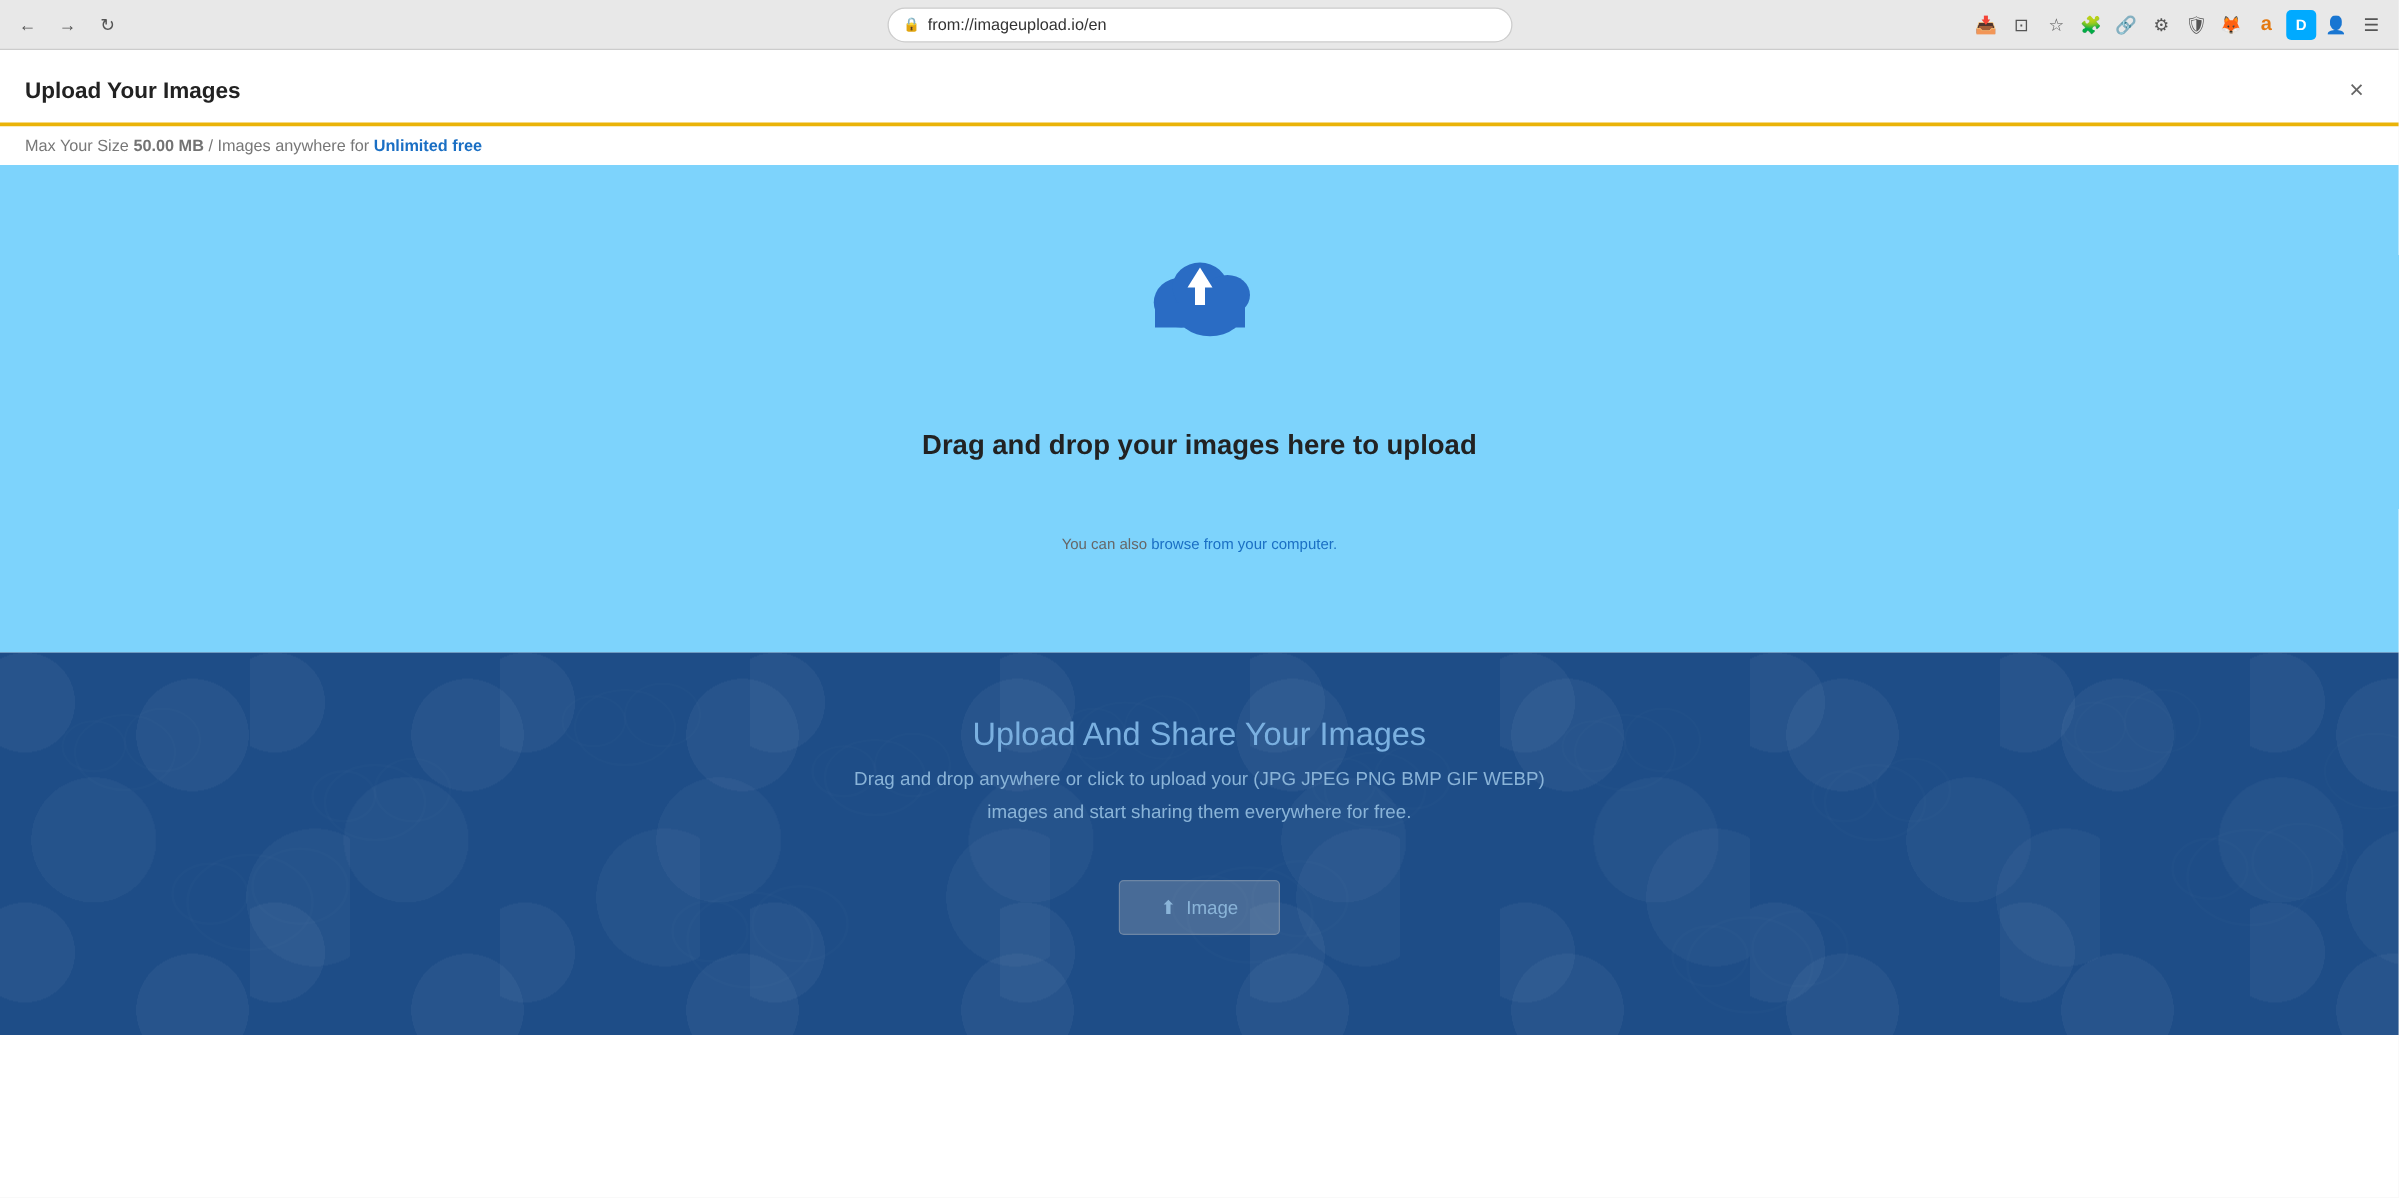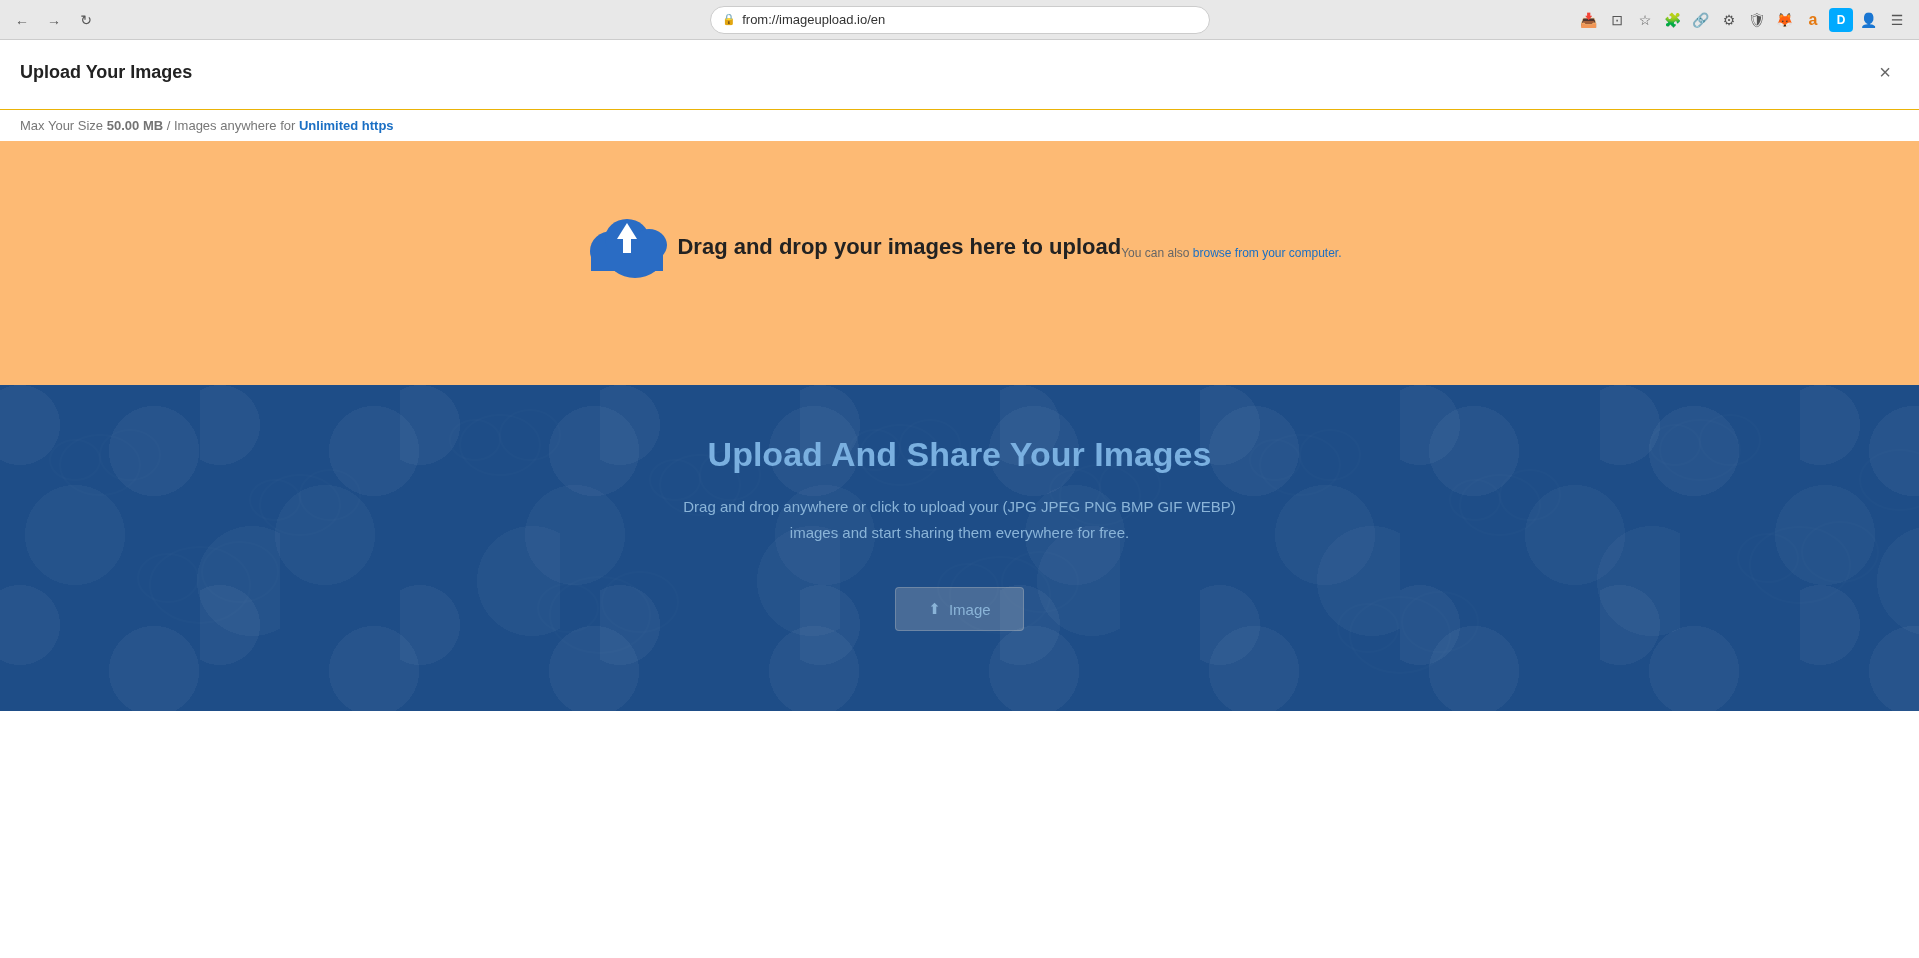--- a/index.html
+++ b/index.html
@@ -90,22 +90,22 @@
       background: white;
       min-height: 918px;
       position: relative;
     }
 
     
     .modal-header {
       display: flex;
       align-items: center;
       justify-content: space-between;
-      padding: 18px 20px 23px 20px;
-      border-bottom: 1px solid #eab308;
+      padding: 18px 20px 12px 20px;
+      border-bottom: 3px solid #eab308;
     }
 
     .modal-title {
       font-size: 18px;
       font-weight: 600;
       color: #222;
     }
 
     .close-btn {
       background: transparent;
@@ -130,24 +130,26 @@
     }
 
     .info-bar .blue-text {
       color: #1a6fc4;
       font-weight: bold;
     }
 
     
     .upload-zone {
       display: flex;
+      flex-direction: column;
       align-items: center;
       justify-content: center;
       padding: 60px 20px 80px 20px;
-      background: #fdba74;
+      background: #7dd3fc;
+      gap: 47px;
     }
 
     .cloud-upload-icon {
       width: 100px;
       height: 80px;
       margin-bottom: 24px;
     }
 
     .cloud-upload-icon svg {
       width: 100%;
@@ -197,24 +199,24 @@
 
     
     .blue-section-pattern {
       position: absolute;
       inset: 0;
       opacity: 0.08;
       pointer-events: none;
     }
 
     .blue-section-title {
-      font-size: 34px;
-      font-weight: 700;
+      font-size: 26px;
+      font-weight: 400;
       color: #7ab0e0;
-      margin-bottom: 20px;
+      margin-bottom: 8px;
       position: relative;
       z-index: 1;
       text-align: center;
     }
 
     .blue-section-desc {
       font-size: 15px;
       color: #8ab4d8;
       text-align: center;
       max-width: 600px;
@@ -278,21 +280,21 @@
 
   <div class="modal-header">
     <h1 class="modal-title">Upload Your Images</h1>
     <button class="close-btn">×</button>
   </div>
 
   <div class="info-bar">
     <span>Max Your Size</span>
     <span class="highlight">50.00 MB</span>
     <span> / Images anywhere for </span>
-    <span class="blue-text">Unlimited https</span>
+    <span class="blue-text">Unlimited free</span>
   </div>
 
   <div class="upload-zone">
     <div class="cloud-upload-icon">
       <svg viewBox="0 0 100 80" xmlns="http://www.w3.org/2000/svg">
 
         <ellipse cx="35" cy="50" rx="22" ry="20" fill="#2a6cc4"></ellipse>
         <ellipse cx="58" cy="55" rx="28" ry="22" fill="#2a6cc4"></ellipse>
         <ellipse cx="50" cy="38" rx="22" ry="20" fill="#2a6cc4"></ellipse>
         <ellipse cx="72" cy="44" rx="18" ry="16" fill="#2a6cc4"></ellipse>

